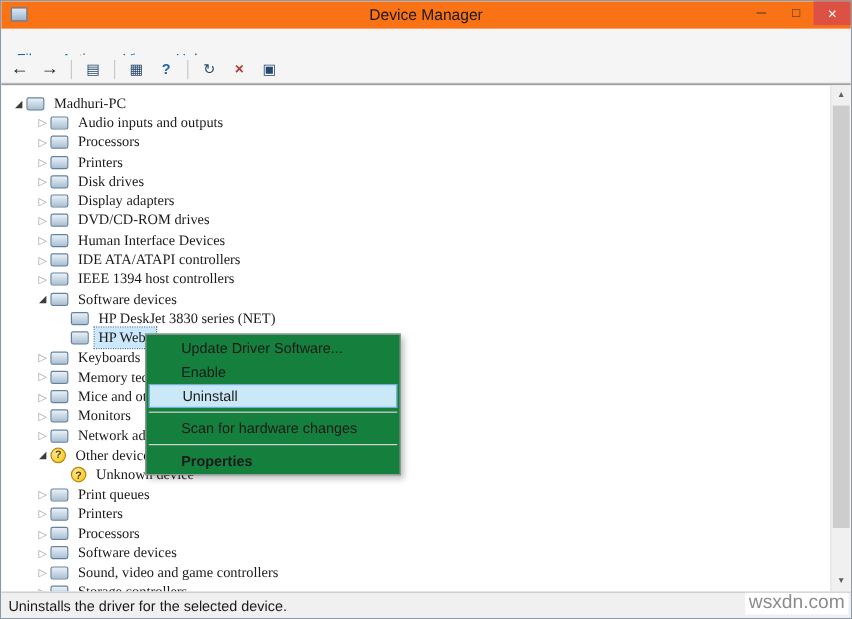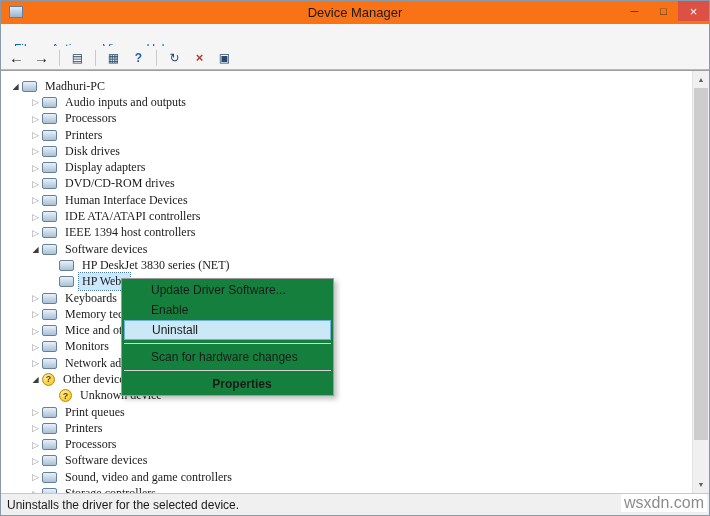--- a/index.html
+++ b/index.html
@@ -65,21 +65,21 @@
   .sb-thumb { position: absolute; top: 17px; left: 1px; right: 1px; height: 352px;
               background: #cdcdcd; }
 
   
   .context-menu { position: absolute; left: 120px; top: 277px; width: 213px; z-index: 20;
                   background: #15803d; border: 1px solid #9b9b9b; padding: 1px 0;
                   box-shadow: 3px 3px 5px rgba(0,0,0,0.25); }
   .cm-item { height: 20px; line-height: 20px; padding-left: 29px; font-size: 12px; color: #1a1a1a; }
   .cm-item.hl { background: #cbe8f6; border: 1px solid #70b0dd; margin: 0 2px;
                 height: 20px; line-height: 18px; padding-left: 27px; }
-  .cm-item.bold { font-weight: bold; text-align: center; }
+  .cm-item.bold { font-weight: bold; }
   .cm-sep { border-top: 1px solid #d4d4d4; margin: 3px 2px; }
 
   
   .statusbar { position: absolute; bottom: 0; left: 0; right: 0; height: 22px;
                background: #f0f0f0; border-top: 1px solid #c8c8c8; font-size: 12px;
                display: flex; align-items: center; padding-left: 6px; color: #1a1a1a; text-align: center; }
   .watermark { position: absolute; right: 2px; bottom: 3px; z-index: 30; background: #fff;
                color: #8c8c8c; font-size: 16px; padding: 0 3px; margin-left: 36px; }
 </style>
 </head>

